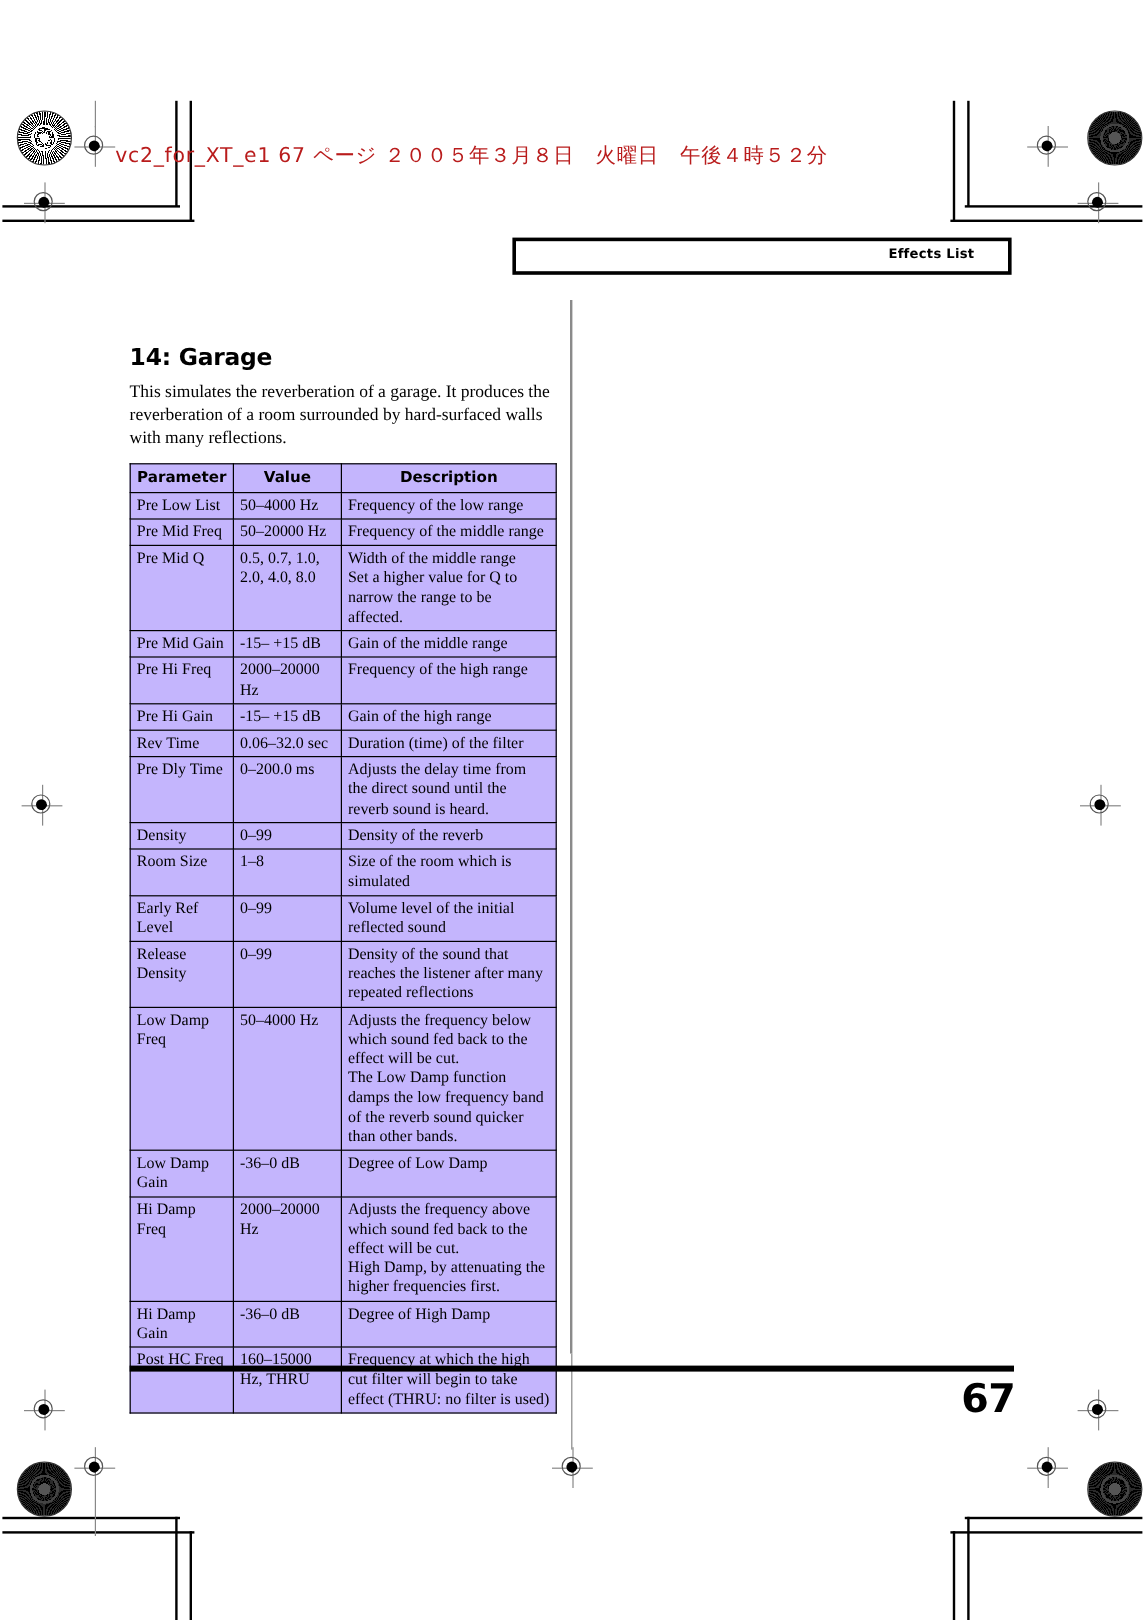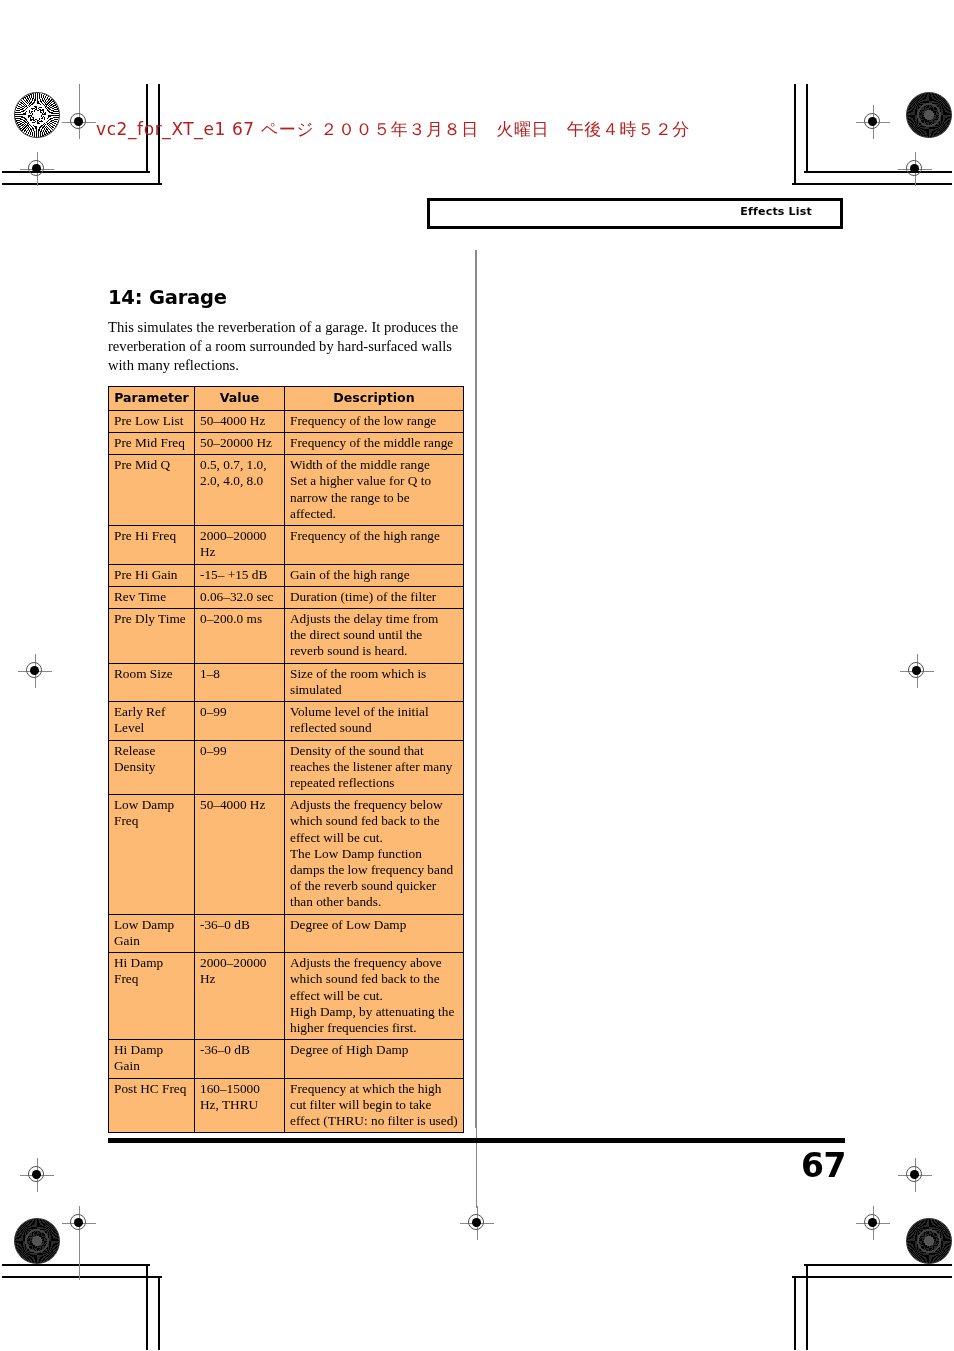--- a/index.html
+++ b/index.html
@@ -159,21 +159,21 @@
     font-size: 14.6px;
     line-height: 1.29;
     color: #000;
   }
 
   
   table.param-table {
     border-collapse: collapse;
     width: 355px;
     table-layout: fixed;
-    background: #fdba74;
+    background: #c4b5fd;
   }
   table.param-table th,
   table.param-table td {
     border: 1px solid #000;
     vertical-align: top;
     padding: 2px 5px 3px 5px;
     font-family: "Liberation Serif", serif;
     font-size: 13.3px;
     line-height: 1.22;
     color: #000;
@@ -371,38 +371,48 @@
             <td class="cell-value">50–20000 Hz</td>
             <td class="cell-desc">Frequency of the middle range</td>
           </tr>
           <tr>
             <td class="cell-param">Pre Mid Q</td>
             <td class="cell-value">0.5, 0.7, 1.0, 2.0, 4.0, 8.0</td>
             <td class="cell-desc">Width of the middle range
 Set a higher value for Q to narrow the range to be affected.</td>
           </tr>
           <tr>
+            <td class="cell-param">Pre Mid Gain</td>
+            <td class="cell-value">-15– +15 dB</td>
+            <td class="cell-desc">Gain of the middle range</td>
+          </tr>
+          <tr>
             <td class="cell-param">Pre Hi Freq</td>
             <td class="cell-value">2000–20000 Hz</td>
             <td class="cell-desc">Frequency of the high range</td>
           </tr>
           <tr>
             <td class="cell-param">Pre Hi Gain</td>
             <td class="cell-value">-15– +15 dB</td>
             <td class="cell-desc">Gain of the high range</td>
           </tr>
           <tr>
             <td class="cell-param">Rev Time</td>
             <td class="cell-value">0.06–32.0 sec</td>
             <td class="cell-desc">Duration (time) of the filter</td>
           </tr>
           <tr>
             <td class="cell-param">Pre Dly Time</td>
             <td class="cell-value">0–200.0 ms</td>
             <td class="cell-desc">Adjusts the delay time from the direct sound until the reverb sound is heard.</td>
+          </tr>
+          <tr>
+            <td class="cell-param">Density</td>
+            <td class="cell-value">0–99</td>
+            <td class="cell-desc">Density of the reverb</td>
           </tr>
           <tr>
             <td class="cell-param">Room Size</td>
             <td class="cell-value">1–8</td>
             <td class="cell-desc">Size of the room which is simulated</td>
           </tr>
           <tr>
             <td class="cell-param">Early Ref Level</td>
             <td class="cell-value">0–99</td>
             <td class="cell-desc">Volume level of the initial reflected sound</td>

